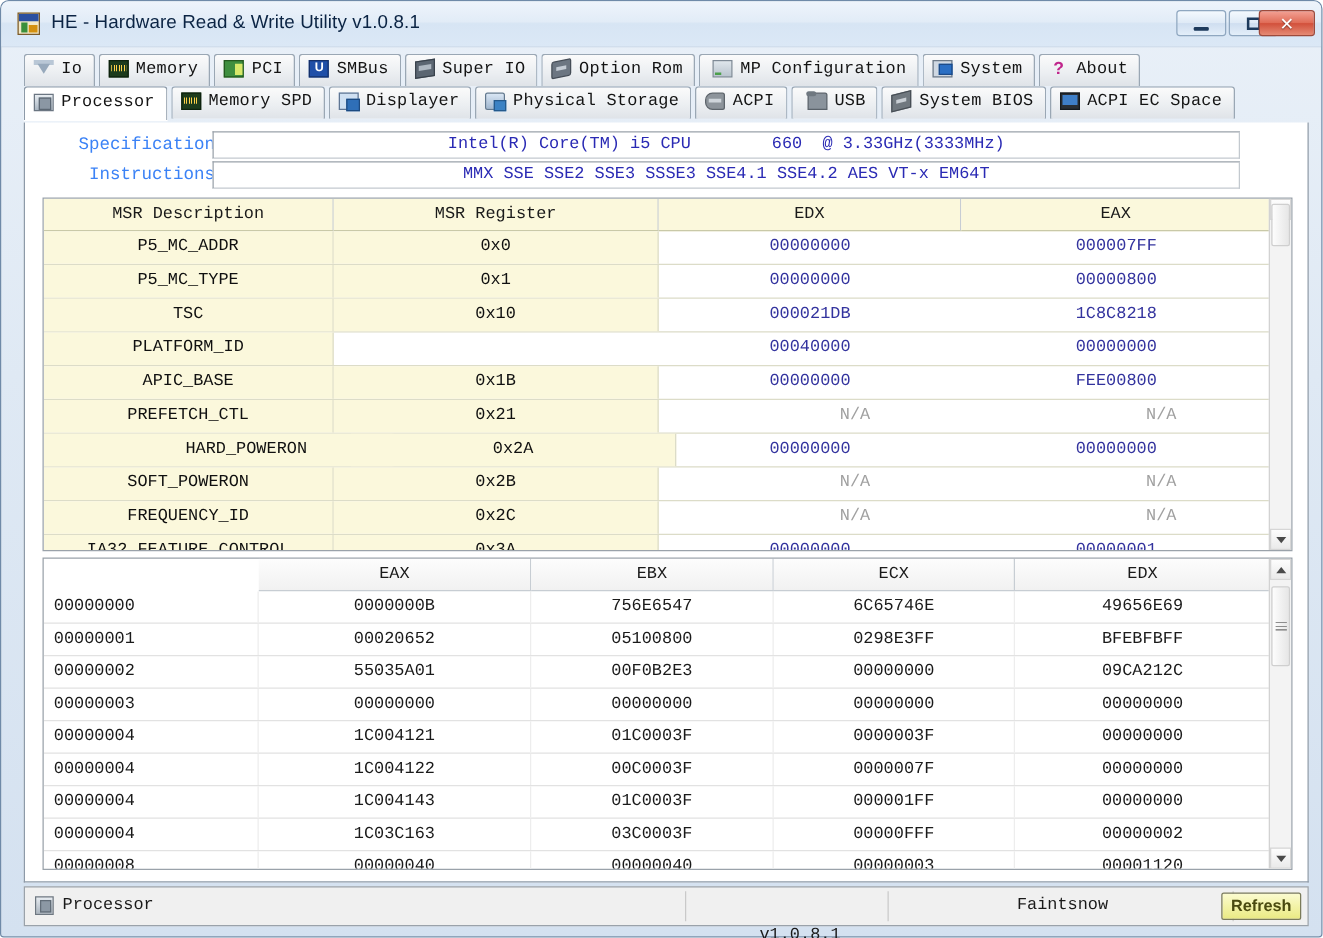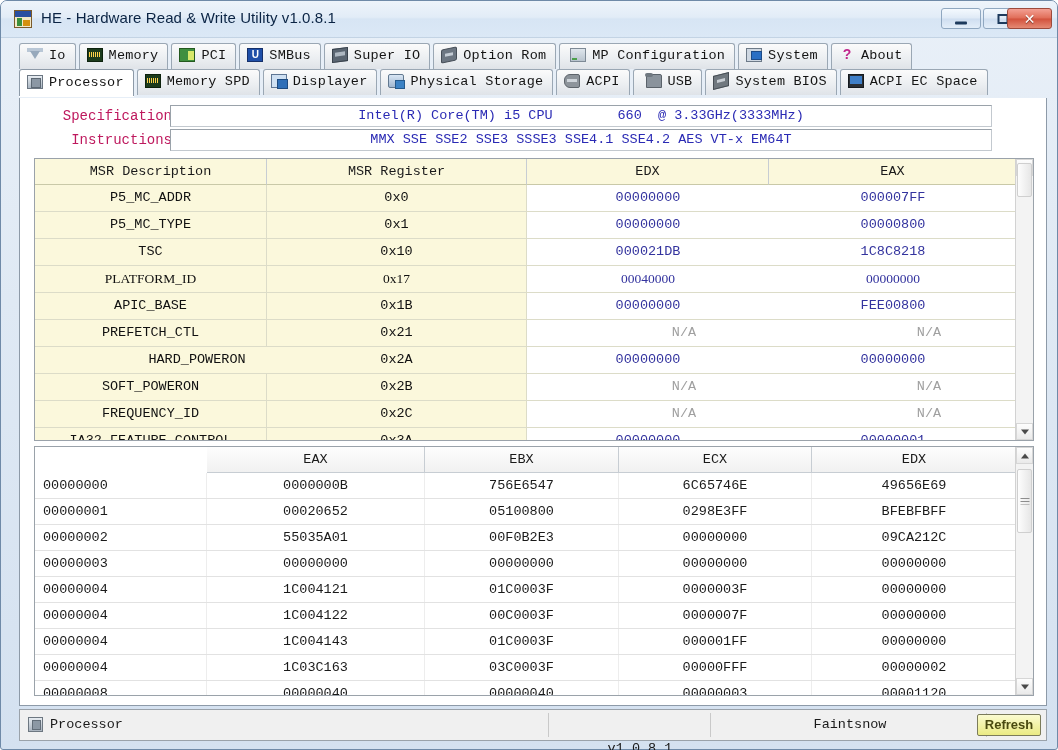--- a/index.html
+++ b/index.html
@@ -125,21 +125,21 @@
   #content{
     position:absolute;left:18px;top:97px;width:1028px;height:608px;
     background:#ffffff;border:1px solid #8d9aa8;border-top:none;box-sizing:border-box;
   }
   
   .specrow{position:absolute;left:0;height:24px;}
   #spec-row{top:7px;}
   #instr-row{top:31px;}
   .speclabel{
     position:absolute;left:0;width:152px;text-align:right;
-    font-size:14px;color:#be185d;line-height:22px;
+    font-size:14px;color:#3b82f6;line-height:22px;
   }
   .specfield{
     position:absolute;left:150px;width:822px;height:22px;box-sizing:border-box;
     border:1px solid #c3c9cf;border-top-color:#9aa2aa;border-left-color:#9aa2aa;
     background:#ffffff;
     color:#2a2ab4;font-size:13.5px;line-height:20px;text-align:center;
     overflow:hidden;white-space:pre;
   }
   
   .gridbox{position:absolute;box-sizing:border-box;border:1px solid #9aa2aa;background:#fff;overflow:hidden;}
@@ -264,41 +264,40 @@
             <div class="cell c1" style="left: 232px; width: 260px; height: 26px; line-height: 26px;">0x1</div>
             <div class="cell c2" style="left: 492px; width: 242px; height: 26px; line-height: 26px;">00000000</div>
             <div class="cell c3" style="left: 734px; width: 248px; height: 26px; line-height: 26px;">00000800</div>
           </div>
           <div class="grow" style="height: 26px;">
             <div class="cell c0" style="left: 0px; width: 232px; height: 26px; line-height: 26px;">TSC</div>
             <div class="cell c1" style="left: 232px; width: 260px; height: 26px; line-height: 26px;">0x10</div>
             <div class="cell c2" style="left: 492px; width: 242px; height: 26px; line-height: 26px;">000021DB</div>
             <div class="cell c3" style="left: 734px; width: 248px; height: 26px; line-height: 26px;">1C8C8218</div>
           </div>
-          <div class="grow" style="height: 26px; font-family: Liberation Serif, serif;">
+          <div class="grow" style="height: 26px;">
             <div class="cell c0" style="left: 0px; width: 232px; height: 26px; line-height: 26px;">PLATFORM_ID</div>
-            <div class="cell c1" style="left: 232px; width: 260px; height: 26px; line-height: 26px;">0x17</div>
             <div class="cell c2" style="left: 492px; width: 242px; height: 26px; line-height: 26px;">00040000</div>
             <div class="cell c3" style="left: 734px; width: 248px; height: 26px; line-height: 26px;">00000000</div>
           </div>
           <div class="grow" style="height: 26px;">
             <div class="cell c0" style="left: 0px; width: 232px; height: 26px; line-height: 26px;">APIC_BASE</div>
             <div class="cell c1" style="left: 232px; width: 260px; height: 26px; line-height: 26px;">0x1B</div>
             <div class="cell c2" style="left: 492px; width: 242px; height: 26px; line-height: 26px;">00000000</div>
             <div class="cell c3" style="left: 734px; width: 248px; height: 26px; line-height: 26px;">FEE00800</div>
           </div>
           <div class="grow" style="height: 26px;">
             <div class="cell c0" style="left: 0px; width: 232px; height: 26px; line-height: 26px;">PREFETCH_CTL</div>
             <div class="cell c1" style="left: 232px; width: 260px; height: 26px; line-height: 26px;">0x21</div>
             <div class="cell c2 na" style="left: 492px; width: 242px; height: 26px; line-height: 26px;">N/A</div>
             <div class="cell c3 na" style="left: 734px; width: 248px; height: 26px; line-height: 26px;">N/A</div>
           </div>
           <div class="grow" style="height: 26px;">
             <div class="cell c0" style="left: 0px; width: 280px; height: 26px; line-height: 26px; padding-left: 45px;">HARD_POWERON</div>
-            <div class="cell c1" style="left: 232px; width: 260px; height: 26px; line-height: 26px;">0x2A</div>
+            <div class="cell c1" style="left: 246px; width: 260px; height: 26px; line-height: 26px;">0x2A</div>
             <div class="cell c2" style="left: 492px; width: 242px; height: 26px; line-height: 26px;">00000000</div>
             <div class="cell c3" style="left: 734px; width: 248px; height: 26px; line-height: 26px;">00000000</div>
           </div>
           <div class="grow" style="height: 26px;">
             <div class="cell c0" style="left: 0px; width: 232px; height: 26px; line-height: 26px;">SOFT_POWERON</div>
             <div class="cell c1" style="left: 232px; width: 260px; height: 26px; line-height: 26px;">0x2B</div>
             <div class="cell c2 na" style="left: 492px; width: 242px; height: 26px; line-height: 26px;">N/A</div>
             <div class="cell c3 na" style="left: 734px; width: 248px; height: 26px; line-height: 26px;">N/A</div>
           </div>
           <div class="grow" style="height: 26px;">

